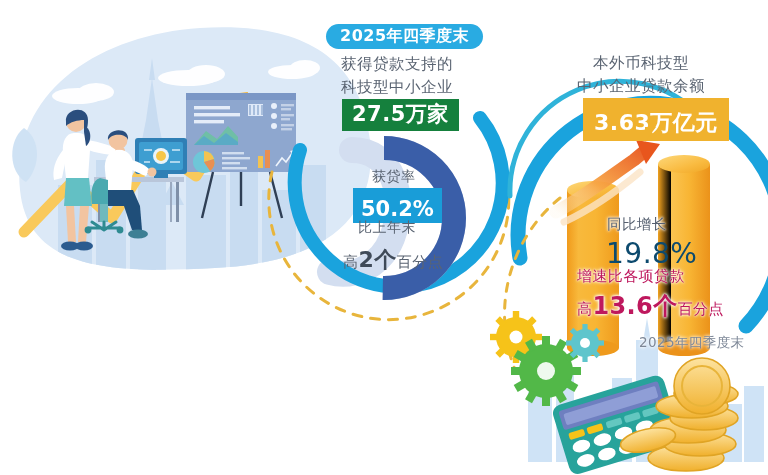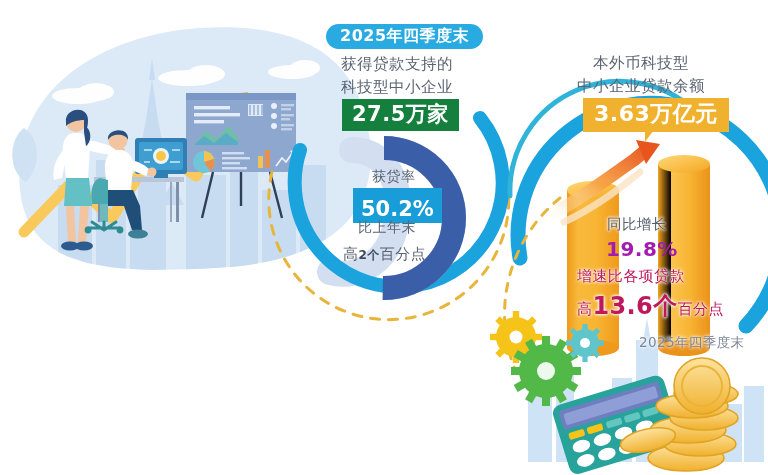--- a/index.html
+++ b/index.html
@@ -17,28 +17,28 @@
     white-space:nowrap;line-height:1.15;
   }
   .hdr-line{position:absolute;color:#5a6472;font-size:15.5px;white-space:nowrap;
             letter-spacing:.5px;line-height:1.2;font-weight:500;}
   .tag-blue{position:absolute;background:#15803d;color:#fff;font-size:21px;
             font-weight:bold;padding:1px 10px 3px;white-space:nowrap;letter-spacing:.5px;}
   .ring-lbl{position:absolute;color:#5a6472;font-size:14px;white-space:nowrap;
             letter-spacing:.5px;}
   .ring-val{position:absolute;background:#199dd8;color:#fff;font-size:21px;
             font-weight:bold;padding:9px 8px 2px;white-space:nowrap;}
-  .big-hl{font-size:12px;font-weight:bold;color:#3f4a58;}
+  .big-hl{font-size:22px;font-weight:bold;color:#3f4a58;}
   .rt-line{position:absolute;color:#5a6472;font-size:15.5px;white-space:nowrap;
            letter-spacing:.5px;font-weight:500;}
   .gold-tag{position:absolute;background:#f0b22e;color:#fff;font-size:22px;
-            font-weight:bold;padding:1px 11px 3px;white-space:nowrap;letter-spacing:.5px;text-align:right;}
+            font-weight:bold;padding:10px 11px 3px;white-space:nowrap;letter-spacing:.5px;text-align:right;}
   .bar-lbl{position:absolute;color:#566070;font-size:14.5px;white-space:nowrap;
            letter-spacing:.4px;text-shadow:0 0 4px #fff,0 0 3px #fff,0 0 2px #fff;}
-  .bar-val{position:absolute;color:#a21caf;font-size:20px;font-weight:bold;
+  .bar-val{position:absolute;color:#0c4a6e;font-size:28px;font-weight:normal;
            white-space:nowrap;letter-spacing:.5px;}
   .bar-note{position:absolute;color:#be185d;font-size:15px;white-space:nowrap;
             letter-spacing:.4px;text-shadow:0 0 4px #fff,0 0 3px #fff,0 0 2px #fff;}
   .bar-note b{font-size:24px;}
   .foot-lbl{position:absolute;color:#7d8797;font-size:13.5px;white-space:nowrap;
             letter-spacing:.4px;text-shadow:0 0 4px #fff,0 0 3px #fff;}
 </style>
 </head>
 <body>
 

